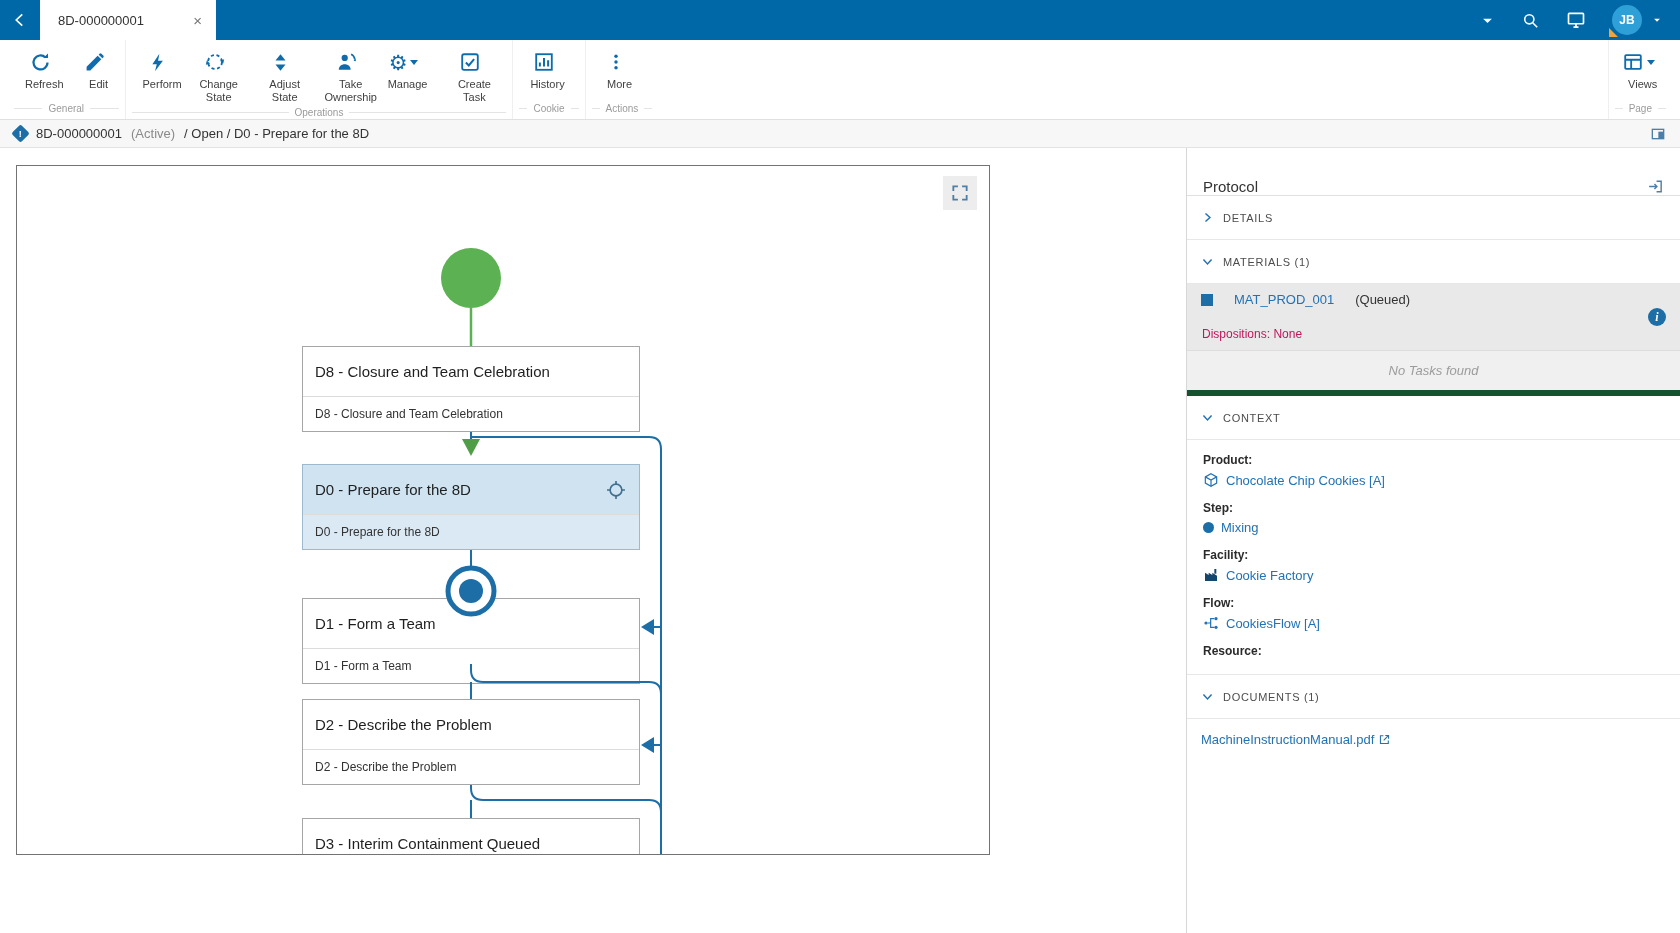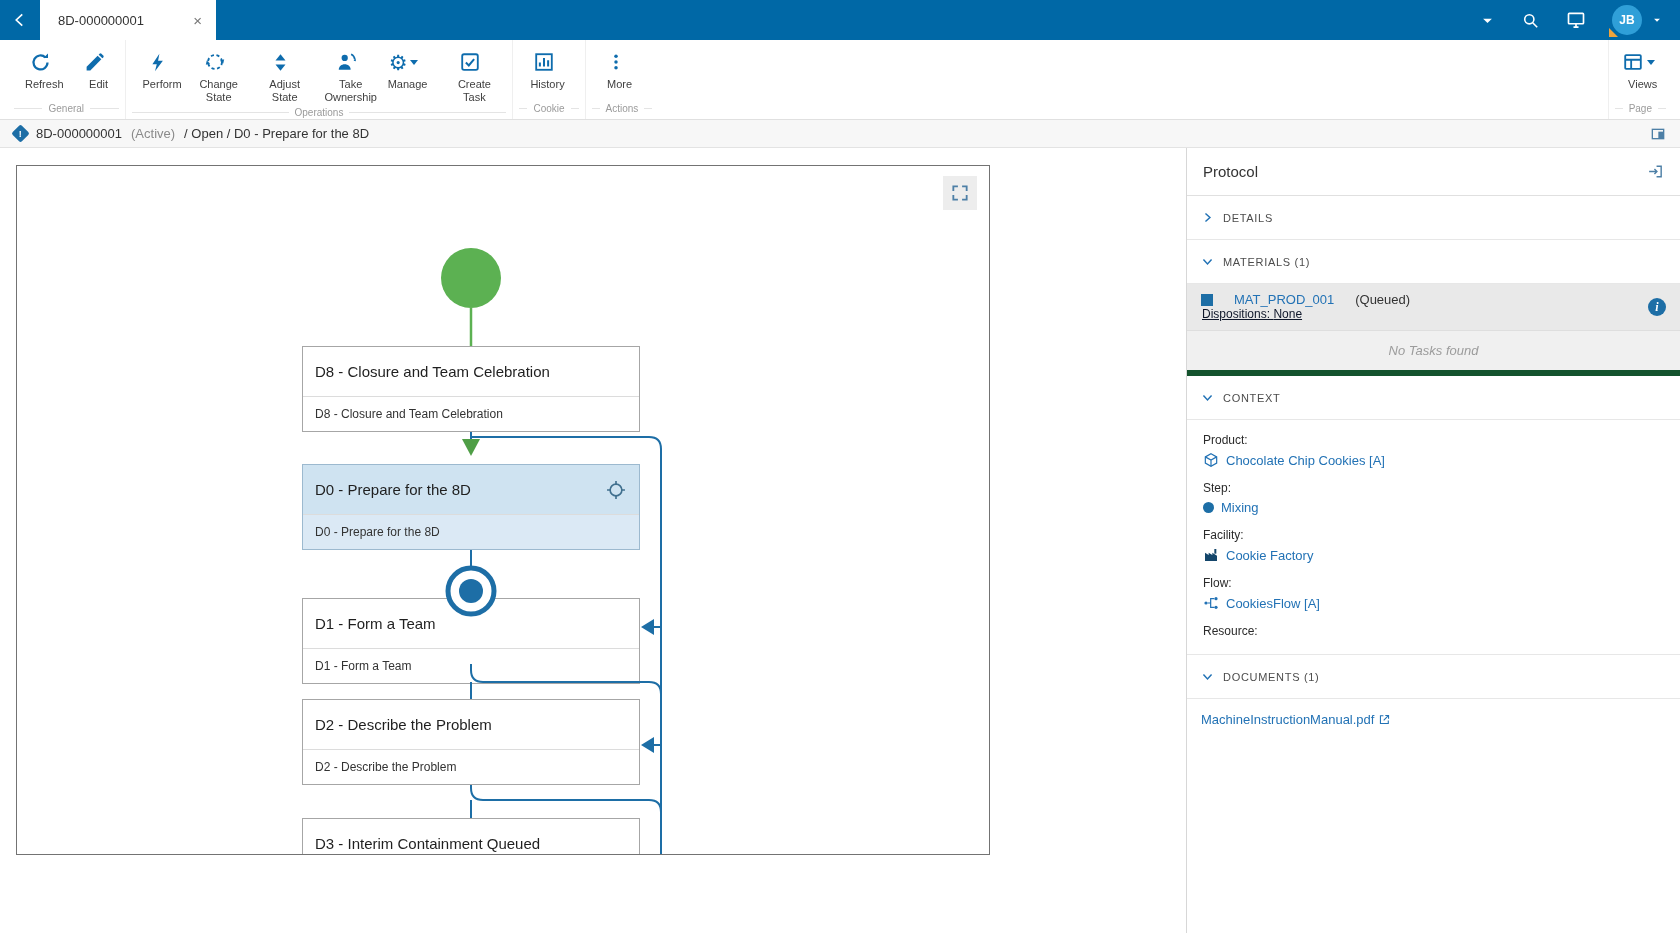--- a/index.html
+++ b/index.html
@@ -62,46 +62,46 @@
   .flow-node.hl { border-color: #9cb9cf; }
   .flow-node.hl .nt { background: #cfe3f1; }
   .flow-node.hl .ns { background: #dbe9f5; }
 
   .cbtn { position: absolute; width: 34px; height: 34px; background: #f4f4f4; border: 1px solid #dadada;
           display: flex; align-items: center; justify-content: center; cursor: pointer; color: #444; }
   .cbtn.zoomtxt { font-size: 20px; color: #3c3c3c; background: #fafafa; }
 
   
   .panel { width: 494px; border-left: 1px solid #d7d7d7; background: #fff; display: flex; flex-direction: column; overflow: hidden; }
-  .panel-header { height: 48px; display: flex; align-items: center; justify-content: space-between;
+  .panel-header { height: 48px; display: flex; align-items: flex-end; justify-content: space-between;
                   padding: 0 16px; border-bottom: 1px solid #e0e0e0; }
   .panel-title { font-size: 15px; color: #333; }
   .phicon { cursor: pointer; display: flex; }
   .sec { height: 44px; display: flex; align-items: center; gap: 9px; padding: 0 14px;
          border-bottom: 1px solid #e7e7e7; cursor: pointer; }
   .sec .slabel { font-size: 11px; letter-spacing: .7px; color: #4c4c4c; }
   .chev { width: 13px; height: 13px; flex: none; }
   .chev.down { transform: rotate(90deg); }
 
   .mat-item { position: relative; background: #e9e9e9; border-bottom: 1px solid #dedede; padding: 8px 44px 9px 14px; }
   .mat-row1 { display: flex; align-items: center; gap: 21px; font-size: 13px; }
   .mat-sq { width: 12px; height: 12px; background: #1d6ea6; flex: none; }
   .blue-link { color: #2272b5; text-decoration: none; cursor: pointer; }
   .mat-status { color: #333; }
-  .mat-row2 { margin-top: 0; font-size: 12px; color: #0f172a; padding-left: 1px; text-decoration: underline; }
+  .mat-row2 { margin-top: 20px; font-size: 12px; color: #be185d; padding-left: 1px; }
   .info-ico { position: absolute; right: 14px; top: 50%; transform: translateY(-50%); width: 18px; height: 18px;
               border-radius: 50%; background: #1d6ea6; color: #fff; font-family: "Liberation Serif", serif;
               font-style: italic; font-weight: bold; font-size: 12px; display: flex; align-items: center;
               justify-content: center; cursor: pointer; }
 
   .empty-msg { height: 45px; background: #f0f0f0; border-bottom: 6px solid #14532d; display: flex; align-items: center;
                justify-content: center; font-size: 13px; font-style: italic; color: #9c9c9c; }
 
   .ctx { padding: 13px 16px 16px; border-bottom: 1px solid #e7e7e7; }
-  .ctx-label { font-size: 12px; color: #2b2b2b; margin-bottom: 5px; }
+  .ctx-label { font-size: 12px; color: #2b2b2b; margin-bottom: 5px; font-weight: bold; }
   .ctx-value { display: flex; align-items: center; gap: 7px; margin-bottom: 13px; font-size: 13px; }
   .step-dot { width: 11px; height: 11px; border-radius: 50%; background: #1d6ea6; flex: none; }
 
   .doc-item { padding: 13px 14px; display: flex; align-items: center; gap: 4px; font-size: 13px; }
 </style>
 </head>
 <body>
 
 <div class="topbar">
   <div class="back-btn">

